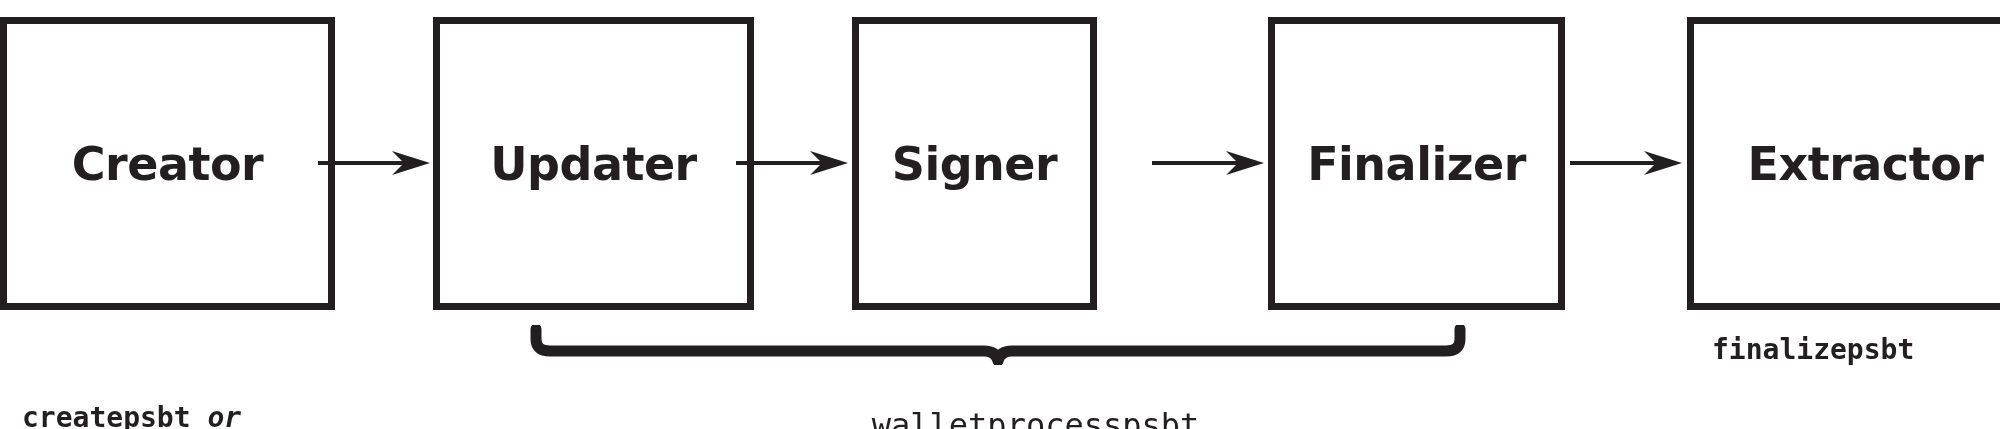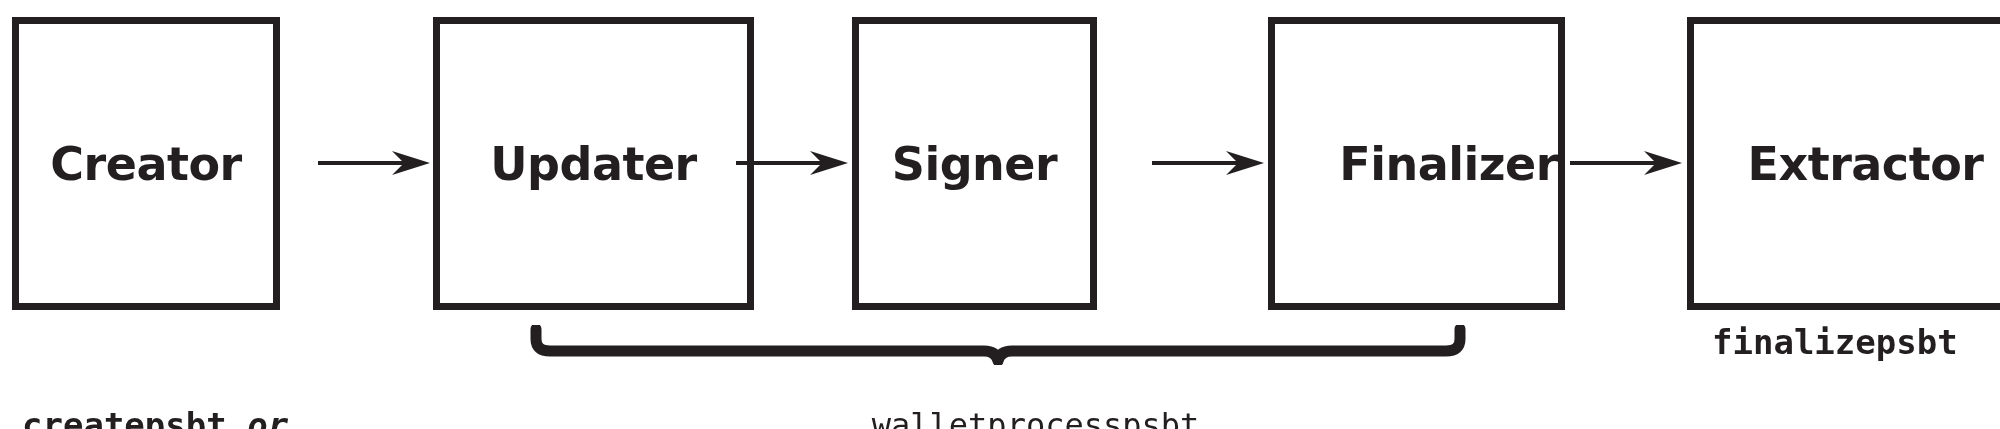--- a/index.html
+++ b/index.html
@@ -40,25 +40,26 @@
     white-space: nowrap;
   }
   .arrow {
     position: absolute;
     height: 30px;
     top: 148px;
   }
   .cmd-label {
     position: absolute;
     font-family: "DejaVu Sans Mono", monospace;
-    font-size: 34px;
+    font-size: 28px;
     font-weight: bold;
     color: #231f20;
     line-height: 1.22;
     white-space: pre;
+    margin-top: 11px;
   }
   .cmd-italic {
     font-style: italic;
     font-weight: bold;
     text-align: right;
   }
   .brace-wrap {
     position: absolute;
     left: 528px;
     top: 325px;
@@ -76,33 +77,33 @@
     color: #231f20;
     white-space: pre;
   }
   .brace-caption span { position: relative; left: -3px; }
 </style>
 </head>
 <body>
 
 <div id="canvas">
 
-  <div class="stage-box" style="left:12px; width:268px;">
+  <div class="stage-box" style="left:0; width:335px;">
     <span class="stage-label">Creator</span>
   </div>
 
   <div class="stage-box" style="left:433px; width:321px;">
     <span class="stage-label">Updater</span>
   </div>
 
   <div class="stage-box" style="left:852px; width:245px;">
     <span class="stage-label">Signer</span>
   </div>
 
-  <div class="stage-box" style="left:1268px; width:297px;justify-content:flex-end;">
+  <div class="stage-box" style="left:1268px; width:297px;">
     <span class="stage-label">Finalizer</span>
   </div>
 
   <div class="stage-box" style="left:1687px; width:357px;">
     <span class="stage-label">Extractor</span>
   </div>
 
   <svg class="arrow" style="left:318px; width:112px;" viewBox="0 0 112 30">
     <line x1="0" y1="15" x2="86" y2="15" stroke="#231f20" stroke-width="4"></line>
     <path d="M 74 3 L 112 15 L 74 27 L 86 15 Z" fill="#231f20"></path>

